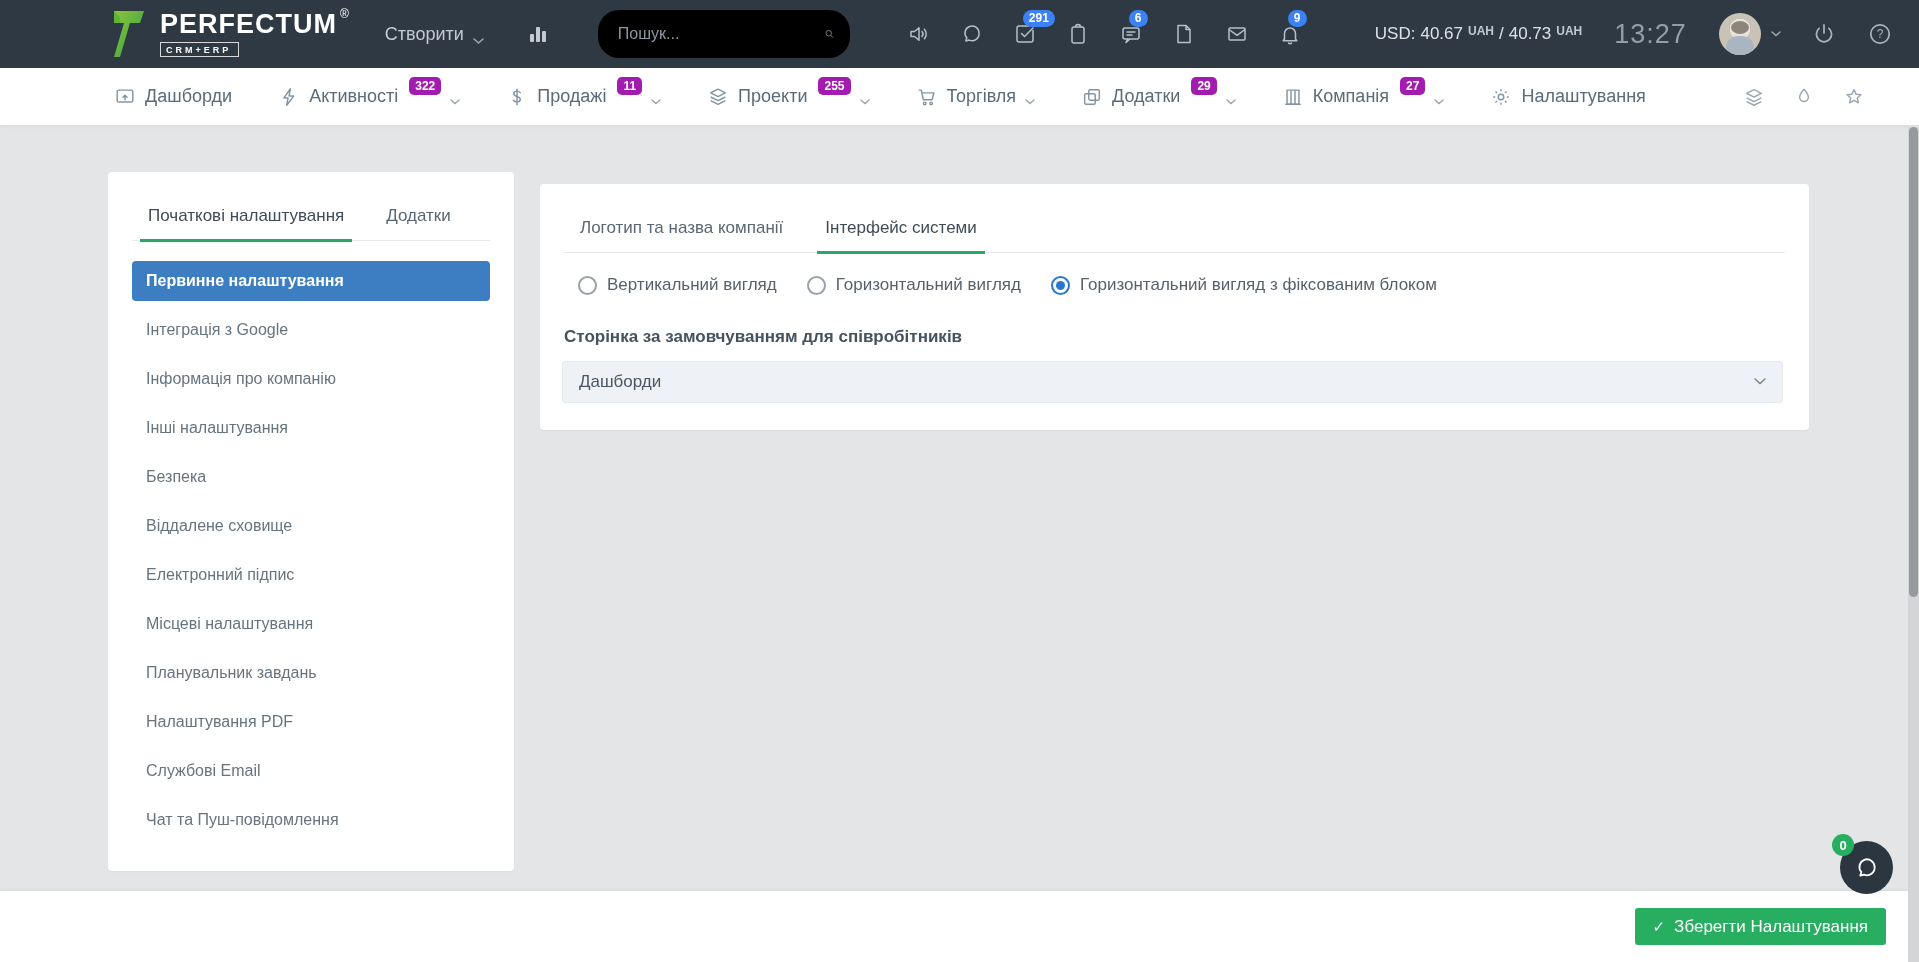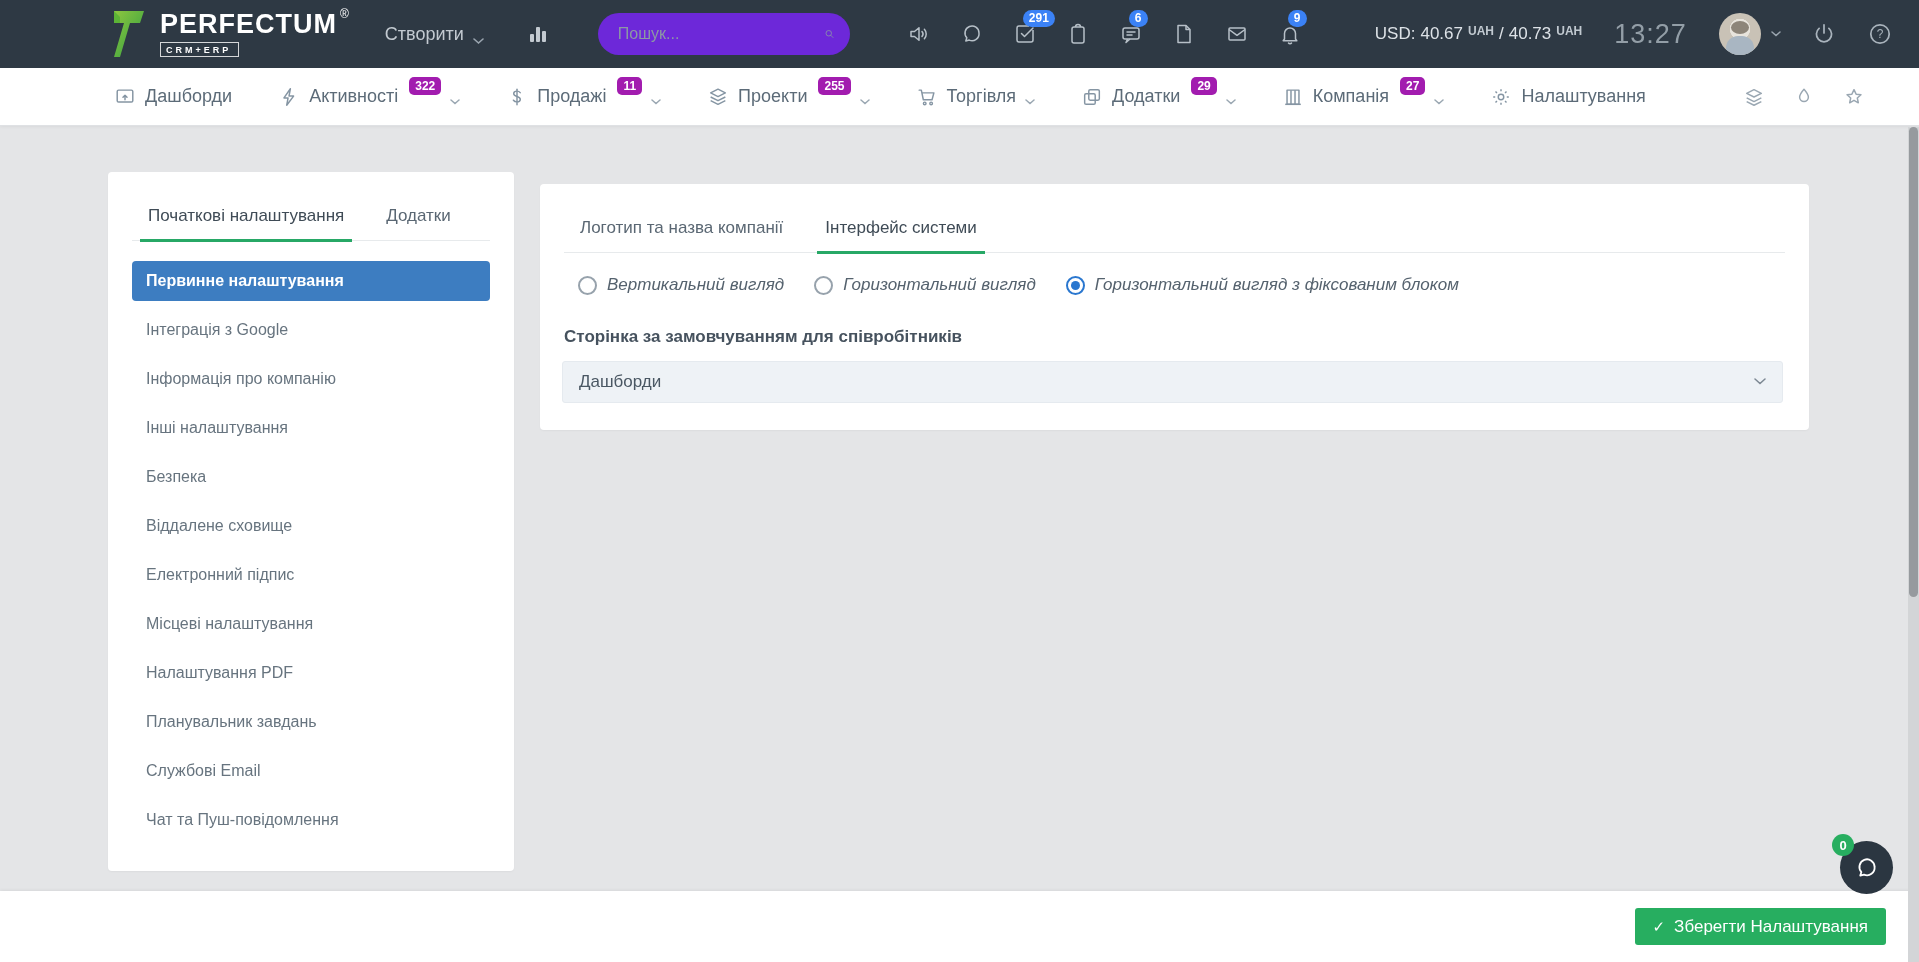--- a/index.html
+++ b/index.html
@@ -11,21 +11,21 @@
             display:flex; align-items:center; z-index:10; }
   .logo { display:flex; align-items:center; margin-left:110px; gap:12px; }
   .logo-text { display:flex; flex-direction:column; }
   .brand-row { display:flex; align-items:flex-start; }
   .brand { color:#fff; font-weight:700; font-size:27px; letter-spacing:1px; line-height:1; }
   .reg { color:#fff; font-size:12px; margin-left:3px; margin-top:-4px; }
   .tagline { color:#fff; font-size:9px; letter-spacing:3px; font-weight:700; margin-top:4px;
              border:1px solid rgba(255,255,255,.8); align-self:flex-start; padding:2px 7px 1px 5px; }
   .create { display:flex; align-items:flex-end; gap:9px; margin-left:36px; color:#c3cad1; font-size:18px; cursor:pointer; }
   .chart-btn { margin-left:42px; color:#c3cad1; cursor:pointer; display:flex; }
-  .search-pill { margin-left:48px; width:252px; height:42px; border-radius:21px; background:#6d28d9;
+  .search-pill { margin-left:48px; width:252px; height:48px; border-radius:21px; background:#000000;
                  display:flex; align-items:center; padding:0 16px 0 20px;justify-content:space-between; }
   .search-pill input { flex:1; background:transparent; border:none; outline:none; color:#cdd3d9; font-size:16px;
                        font-family:"Liberation Sans", sans-serif; }
   .search-pill input::placeholder { color:#8c98a4; }
   .hicons { display:flex; align-items:center; gap:27px; margin-left:56px; }
   .hicon { position:relative; width:26px; height:26px; color:#b7c0c8; cursor:pointer; display:flex; align-items:center; justify-content:center; }
   .hbadge { position:absolute; top:-11px; left:11px; background:#3b82f6; color:#fff; font-size:12px; font-weight:700;
             border-radius:10px; padding:2px 6px; line-height:1.1; white-space:nowrap; }
   .currency { margin-left:72px; color:#dde2e7; font-size:17px; display:flex; align-items:flex-start; gap:5px; white-space:nowrap; }
   .currency .unit { font-size:12px; color:#c1c9d0; font-weight:700; }
@@ -61,21 +61,21 @@
   .tab { font-size:17px; color:#5a6773; padding-bottom:14px; cursor:pointer; position:relative; white-space:nowrap; }
   .tab.active { color:#3f4b56; }
   .tab.active:after { content:""; position:absolute; left:-8px; right:-8px; bottom:-2px; height:3px; background:#27a866; }
 
   .side-list { margin:20px 24px 0; }
   .side-item { height:40px; margin-bottom:9px; display:flex; align-items:center; padding:0 14px;
                font-size:16px; color:#67747f; border-radius:4px; cursor:pointer; }
   .side-item.active { background:#3d7dc1; color:#fff; font-weight:700; }
 
   .radio-row { display:flex; align-items:center; gap:30px; margin:22px 24px 0 38px; }
-  .radio { display:flex; align-items:center; gap:10px; cursor:pointer; font-size:17px; color:#55626e;font-style:italic; }
+  .radio { display:flex; align-items:center; gap:10px; cursor:pointer; font-size:17px; color:#55626e; }
   .rdot { width:19px; height:19px; border-radius:50%; border:2px solid #97a2ac; flex:0 0 auto; position:relative; }
   .radio.checked .rdot { border-color:#2a77cf; }
   .radio.checked .rdot:after { content:""; position:absolute; left:3px; top:3px; width:9px; height:9px; border-radius:50%; background:#2a77cf; }
 
   .field-label { margin:32px 24px 0 24px; font-size:17px; font-weight:700; color:#46525e; }
   .select { margin:14px 26px 0 22px; height:42px; background:#eef2f6; border:1px solid #e5eaef; border-radius:3px;
             display:flex; align-items:center; padding:0 16px; font-size:17px; color:#4a5763; cursor:pointer; position:relative; }
   .select .schev { position:absolute; right:16px; top:16px; color:#7d8893; }
 
   
@@ -381,22 +381,22 @@
   </div>
   <div class="side-list">
     <div class="side-item active">Первинне налаштування</div>
     <div class="side-item">Інтеграція з Google</div>
     <div class="side-item">Інформація про компанію</div>
     <div class="side-item">Інші налаштування</div>
     <div class="side-item">Безпека</div>
     <div class="side-item">Віддалене сховище</div>
     <div class="side-item">Електронний підпис</div>
     <div class="side-item">Місцеві налаштування</div>
+    <div class="side-item">Планувальник завдань</div>
     <div class="side-item">Налаштування PDF</div>
-    <div class="side-item">Планувальник завдань</div>
     <div class="side-item">Службові Email</div>
     <div class="side-item">Чат та Пуш-повідомлення</div>
   </div>
 </div>
 
 <div class="card main-card">
   <div class="tabs">
     <div class="tab">Логотип та назва компанії</div>
     <div class="tab active">Інтерфейс системи</div>
   </div>

